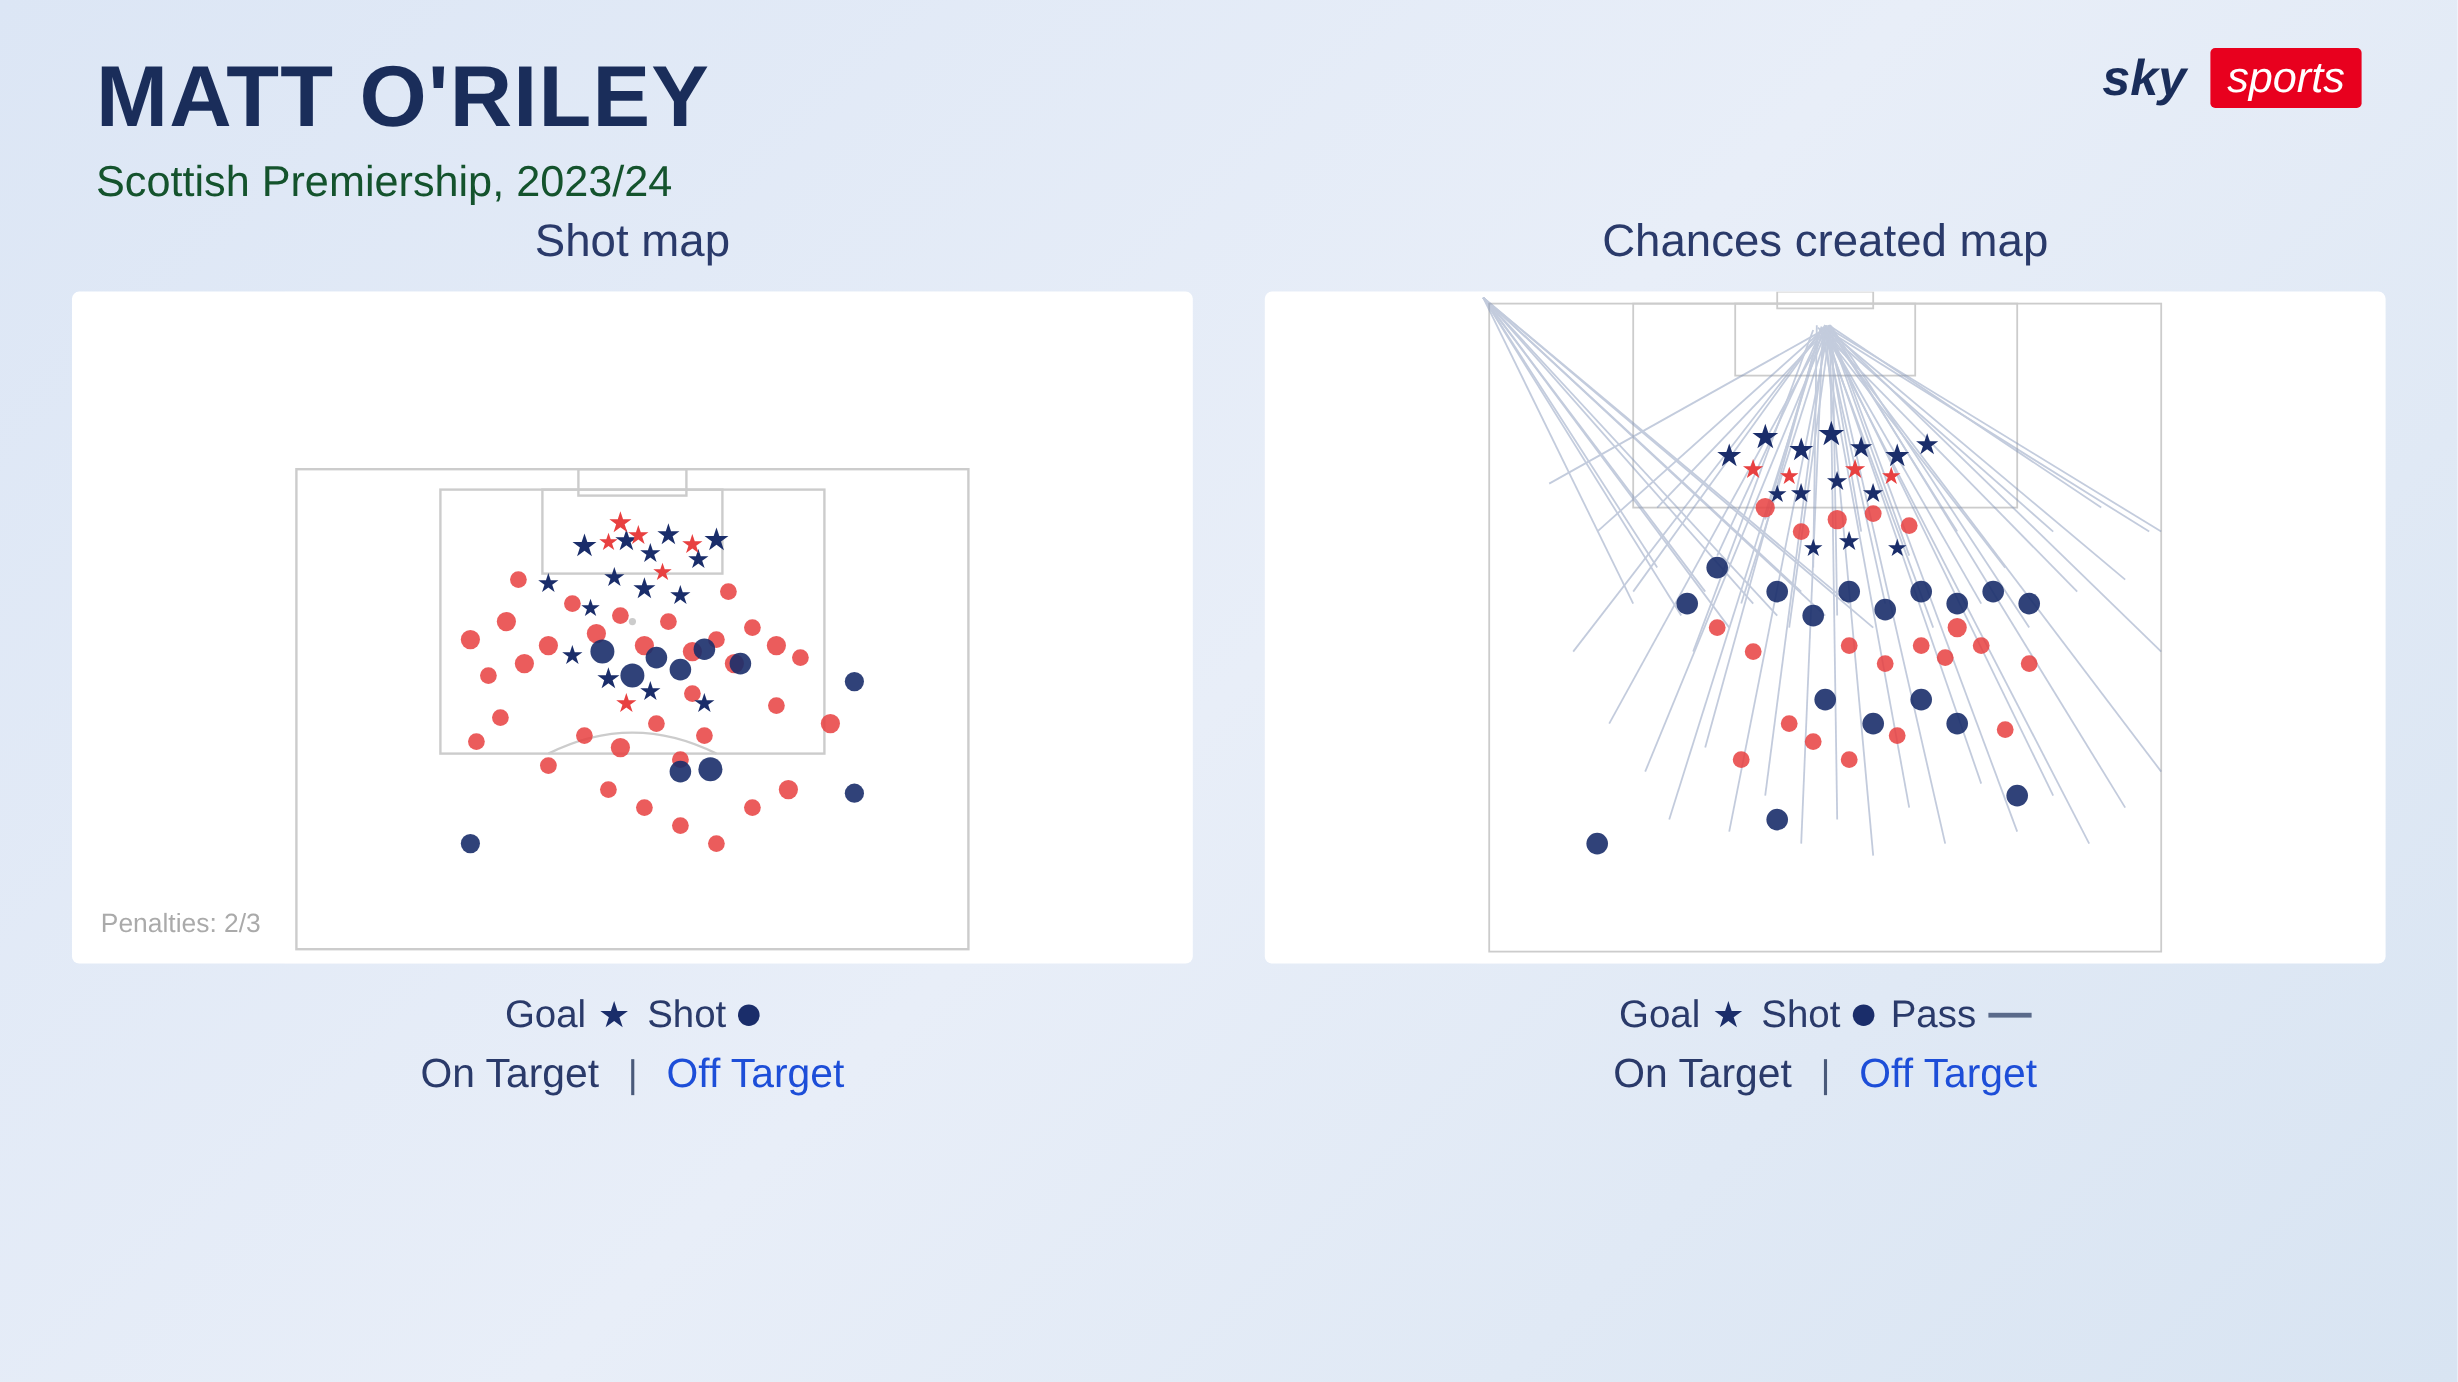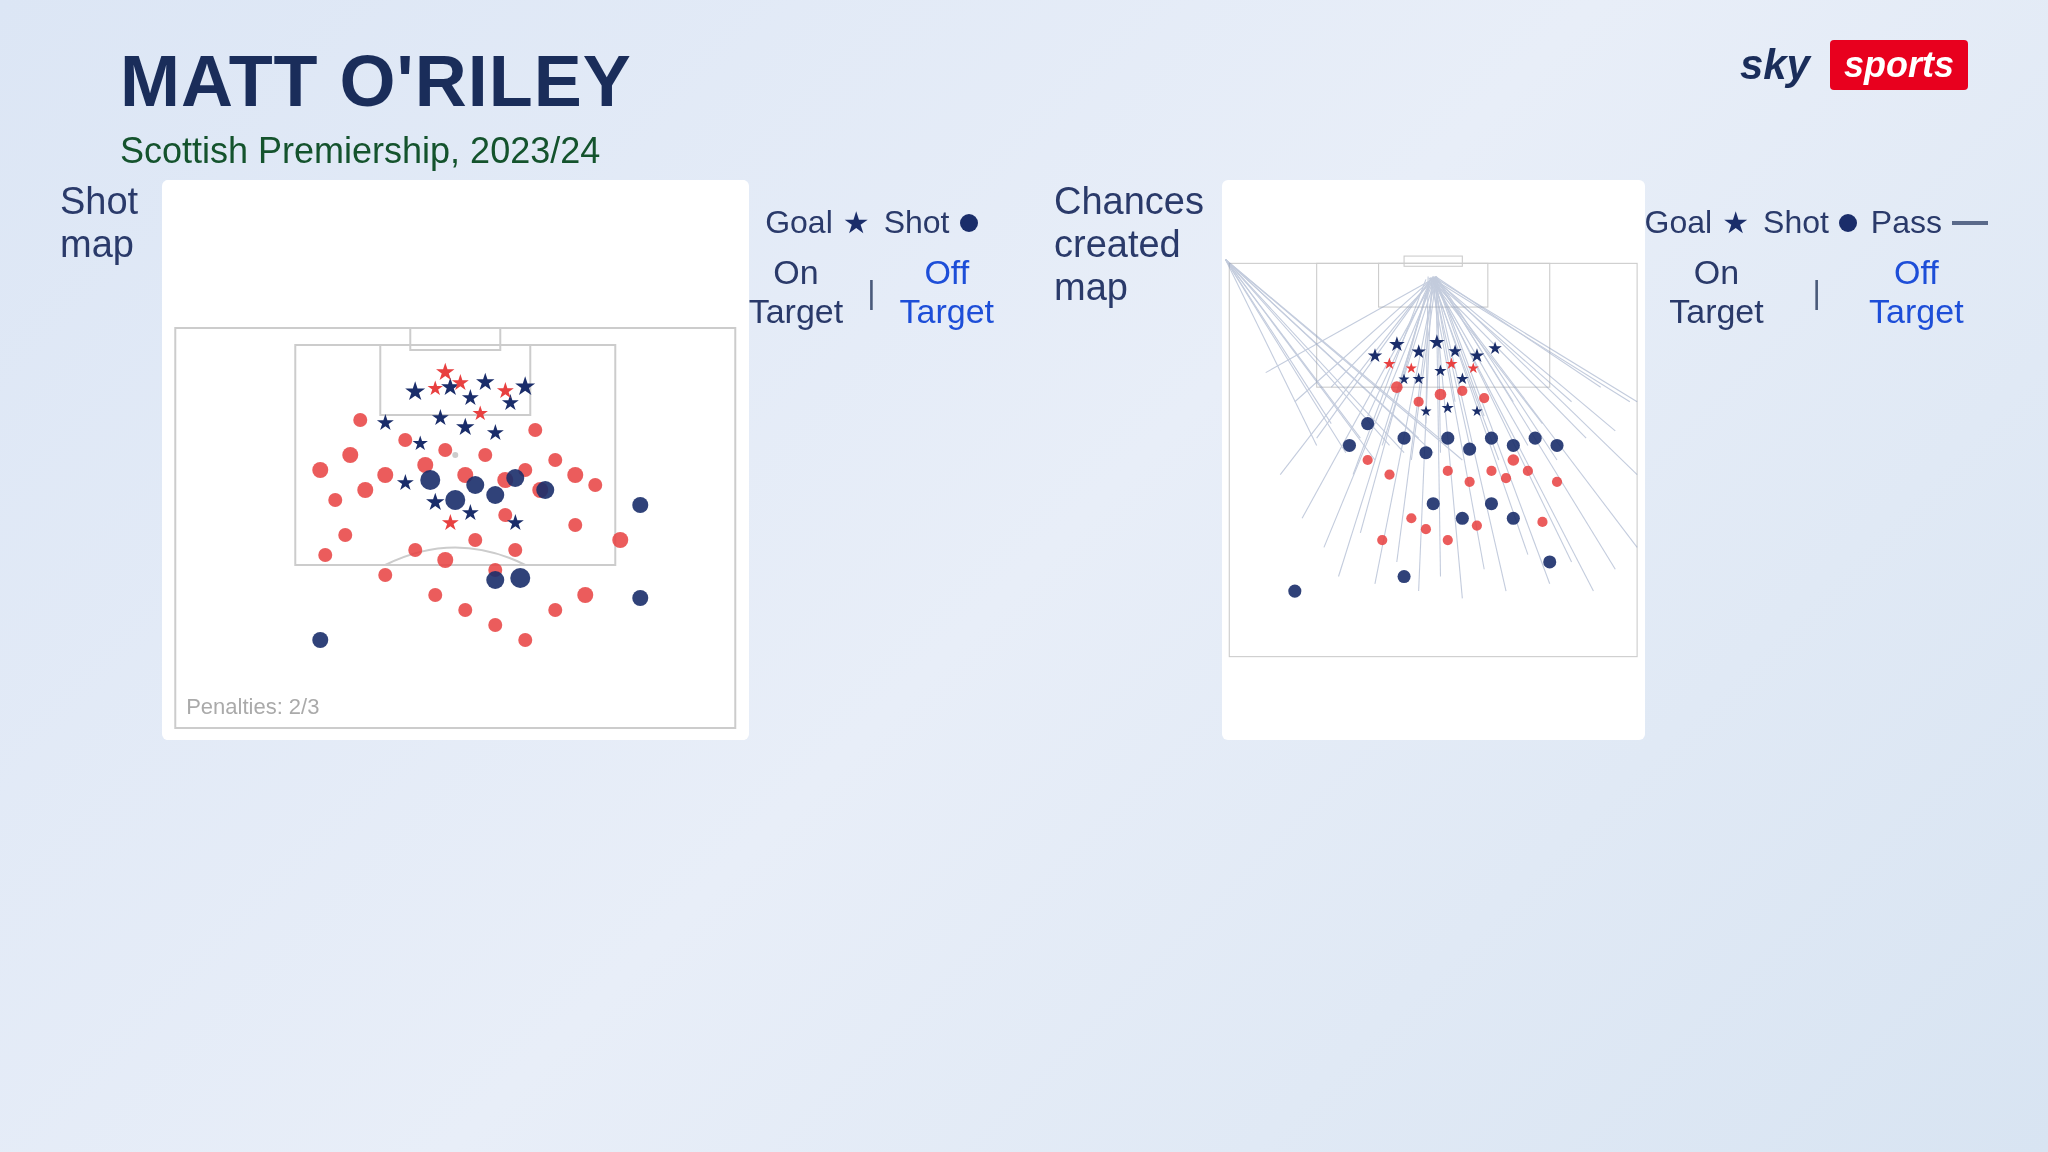--- a/index.html
+++ b/index.html
@@ -9,21 +9,20 @@
       background: linear-gradient(135deg, #dce6f5 0%, #e8eef8 50%, #d8e4f2 100%);
       font-family: 'Arial', sans-serif;
       overflow: hidden;
       position: relative;
     }
 
     .header {
       position: absolute;
       top: 40px;
       left: 80px;
-      margin-left: 40px;
     }
 
     .player-name {
       font-size: 72px;
       font-weight: 900;
       color: #1a2d5a;
       letter-spacing: 1px;
     }
 
     .subtitle {
@@ -45,40 +44,40 @@
       font-size: 42px;
       font-weight: 700;
       color: #1a2d5a;
       font-style: italic;
     }
 
     .sports-badge {
       background: #e8001e;
       color: white;
       font-size: 36px;
-      font-weight: 700;
+      font-weight: 400;
       padding: 4px 14px;
       border-radius: 4px;
       font-style: italic;
     }
 
     .maps-container {
       position: absolute;
       top: 180px;
       left: 60px;
       right: 60px;
       display: flex;
       gap: 60px;
     }
 
     .map-section {
       flex: 1;
       display: flex;
-      flex-direction: row;
-      align-items: flex-start;
+      flex-direction: column;
+      align-items: center;
     }
 
     .map-title {
       font-size: 38px;
       color: #2a3a6a;
       margin-bottom: 20px;
     }
 
     .pitch-container {
       width: 100%;

